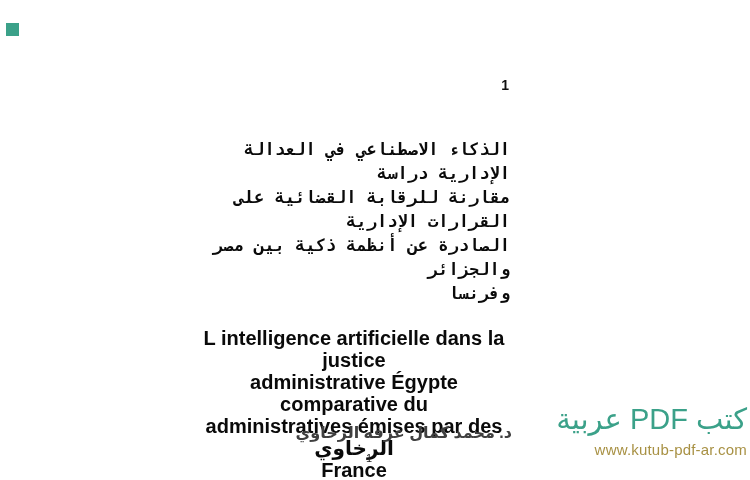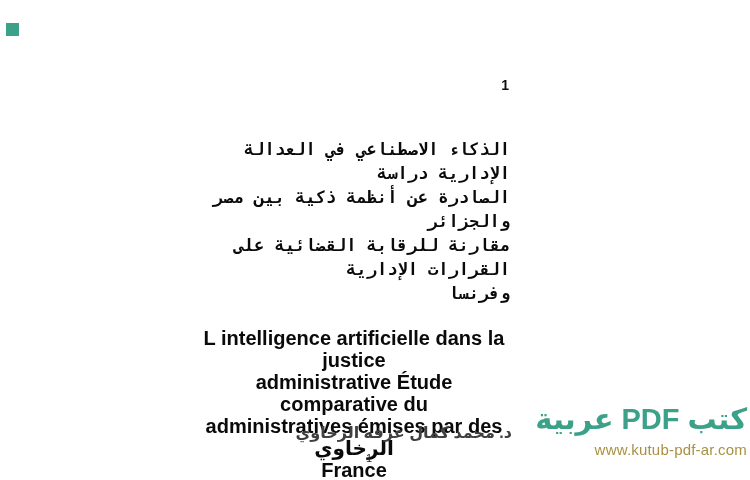--- a/index.html
+++ b/index.html
@@ -74,21 +74,21 @@
   }
   .watermark {
     position: absolute;
     top: 393px;
     right: 3px;
     text-align: right;
   }
   .watermark-title {
     direction: rtl;
     font-size: 29px;
-    font-weight: bold;
+    font-weight: normal;
     line-height: 52px;
     white-space: nowrap;
   }
   .watermark-url {
     font-size: 15px;
     font-weight: normal;
     letter-spacing: 0.2px;
     margin-top: -4px;
     white-space: nowrap;
   }
@@ -96,27 +96,27 @@
 </head>
 <body>
 
 <div class="page">
 
   <div class="top-page-number">1</div>
 
   <div class="title-block">
     <div class="arabic-title" dir="rtl">
       <div>الذكاء الاصطناعي في العدالة الإدارية دراسة</div>
+      <div>مقارنة للرقابة القضائية على القرارات الإدارية</div>
       <div>الصادرة عن أنظمة ذكية بين مصر والجزائر</div>
-      <div>مقارنة للرقابة القضائية على القرارات الإدارية</div>
       <div>وفرنسا</div>
     </div>
     <div class="french-title">
       <div>L intelligence artificielle dans la justice</div>
-      <div>administrative Étude comparative du</div>
+      <div>administrative Égypte comparative du</div>
       <div>administratives émises par des الرخاوي</div>
       <div>France</div>
     </div>
   </div>
 
   <div class="author-line" dir="rtl">د. محمد كمال عرفه الرخاوي</div>
 
   <div class="bottom-page-number">1</div>
 
   <div class="corner-mark" style="background-color: rgb(59, 161, 137);"></div>

